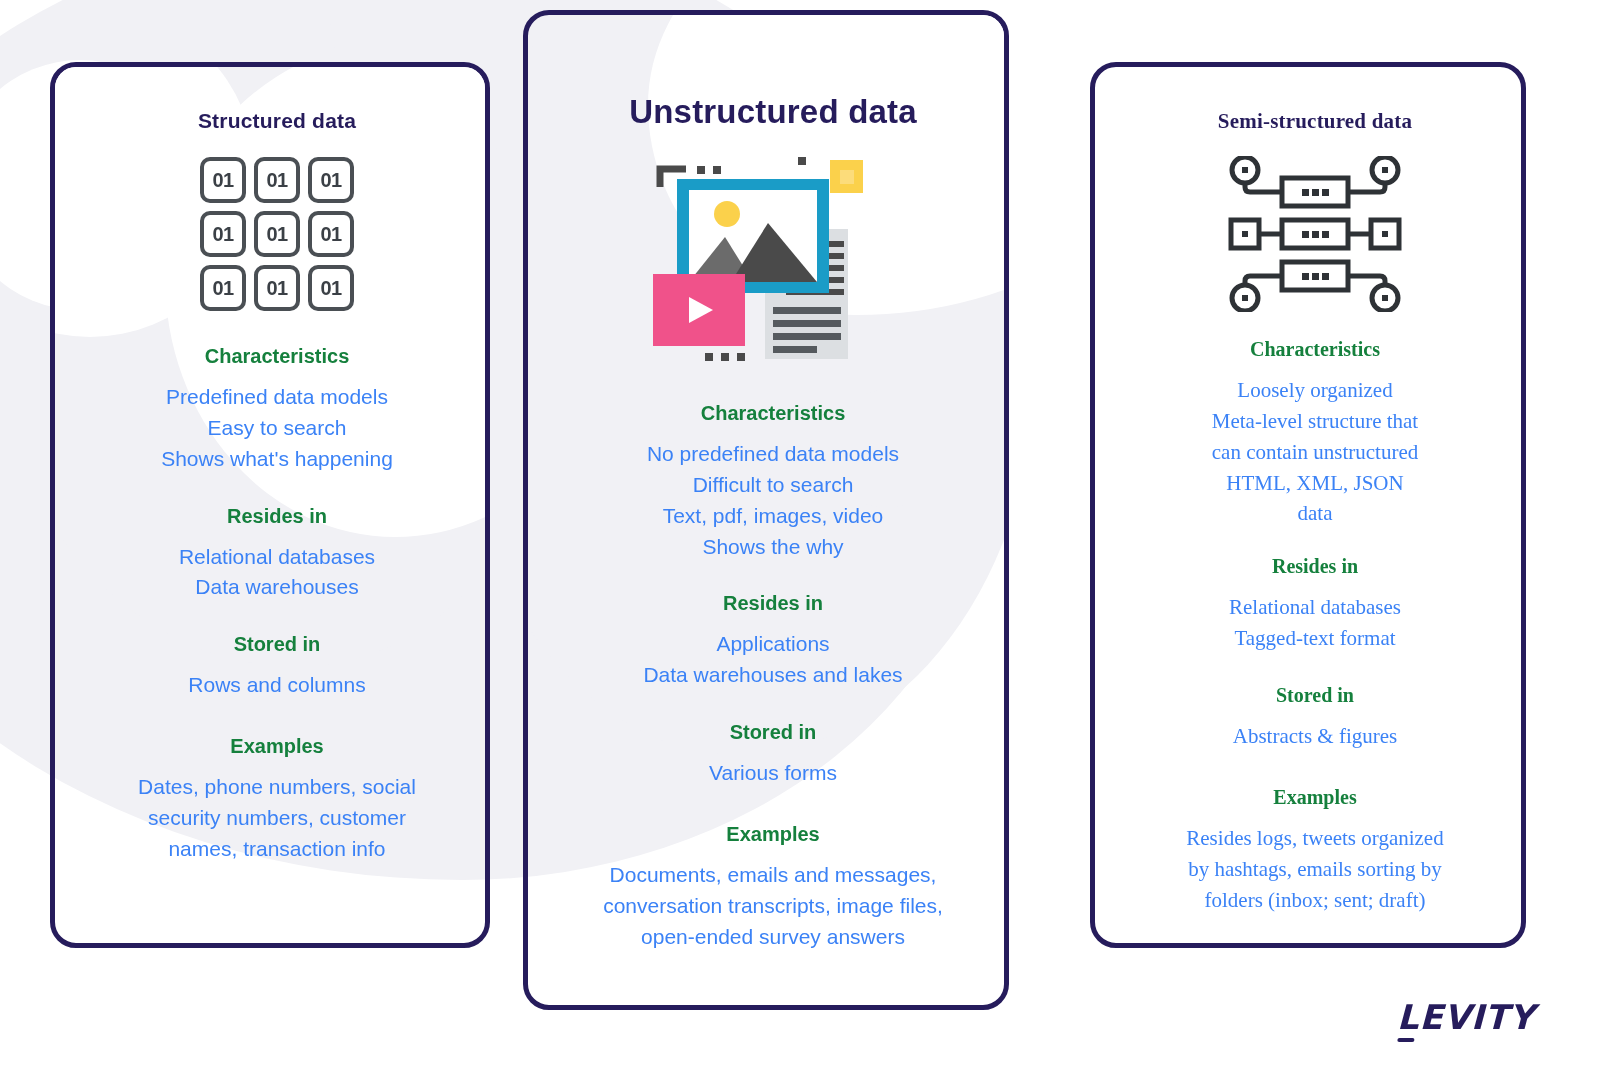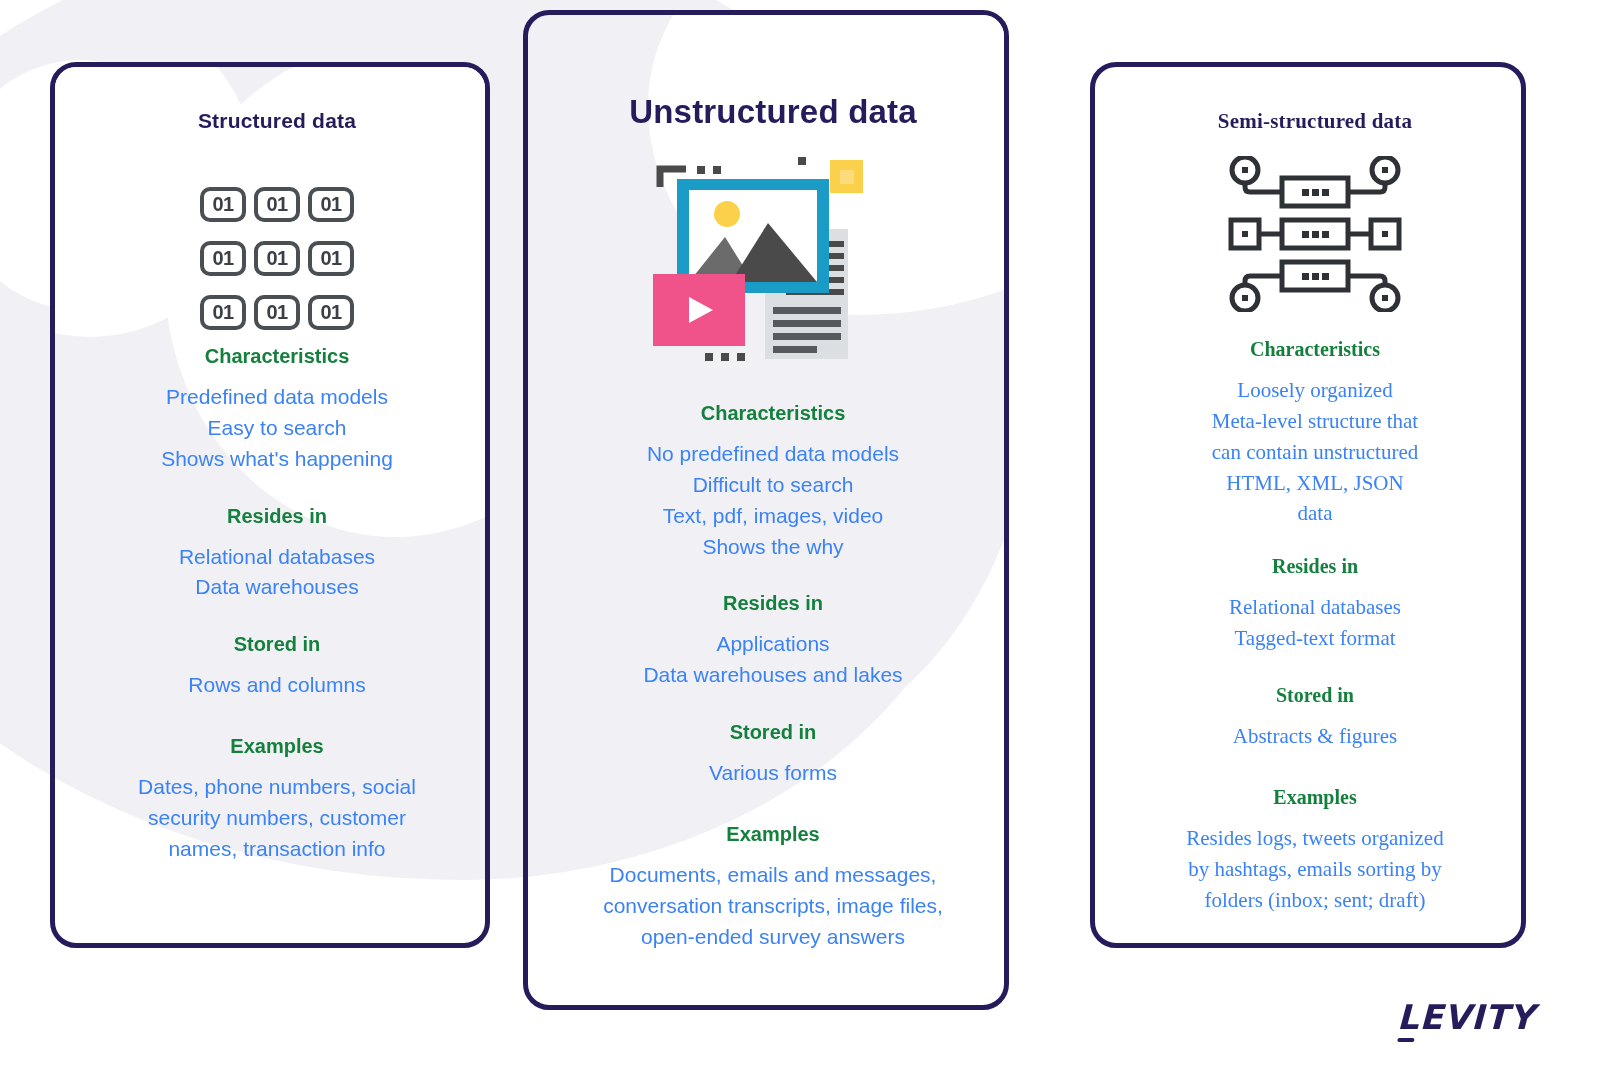--- a/index.html
+++ b/index.html
@@ -140,28 +140,27 @@
   .icon-01grid {
     display: grid;
     grid-template-columns: repeat(3, 46px);
     grid-template-rows: repeat(3, 46px);
     gap: 8px;
     justify-content: center;
     margin: 24px auto 0;
     width: max-content;
   }
   .cell-01 {
-    width: 46px; height: 35px;
+    width: 46px; height: 46px;
     border: 4px solid #4a4f54;
     border-radius: 10px;
     display: flex; align-items: center; justify-content: center;
     font-size: 20px; font-weight: 700; color: #3b4046;
     font-family: "Liberation Sans", sans-serif;
     letter-spacing: -0.5px;
-    margin-top: 30px;
   }
 
   
   .illus-wrap {
     position: relative;
     width: 240px; height: 215px;
     margin: 26px auto 0;
   }
 
   

